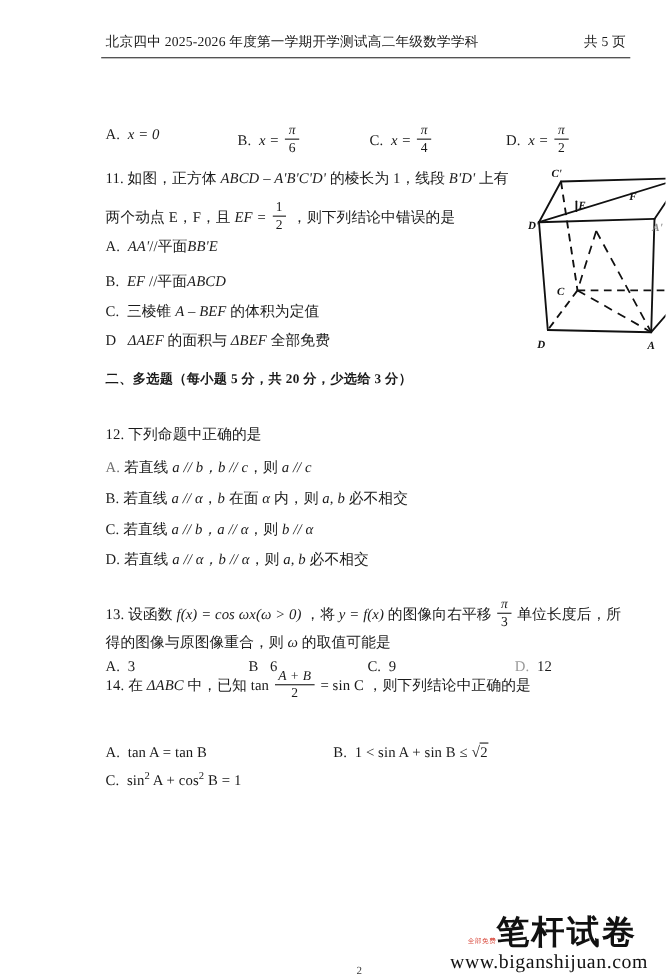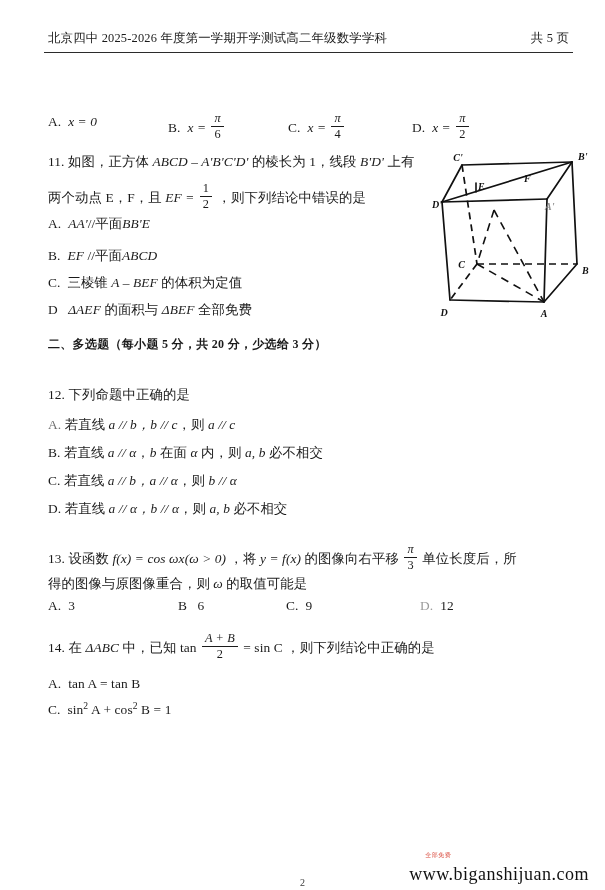--- a/index.html
+++ b/index.html
@@ -12,20 +12,21 @@
     height: 890px;
     position: relative;
     font-family: "Liberation Serif", "DejaVu Serif", serif;
     color: #1a1a1a;
     overflow: hidden;
   }
   .page {
     position: absolute;
     inset: 0;
     padding: 0;
+    margin-left: 48px;
   }
 
   
   .header {
     position: absolute;
     top: 30px;
     left: 48px;
     right: 32px;
     height: 26px;
   }
@@ -343,44 +344,49 @@
   </div>
   <div class="qline opt" style="left:286px; top:596px;text-align:right;">
     <span>C.</span>
     &nbsp;<span>9</span>
   </div>
   <div class="qline opt" style="left:420px; top:596px;">
     <span class="faded-strong">D.</span>
     &nbsp;<span>12</span>
   </div>
 
-  <div class="qline stem" style="left:48px; top:632px;">
+  <div class="qline stem" style="left:48px; top:608px;">
     <span>14.</span>
     <span>在</span>
     <span class="it">ΔABC</span>
     <span>中，已知</span>
     <span>tan</span>
     <span class="frac">
       <span class="top it">A + B</span>
       <span class="bar"></span>
       <span class="bot">2</span>
     </span>
     <span>= sin C</span>
     <span>，则下列结论中正确的是</span>
   </div>
 
   <div class="qline opt" style="left:48px; top:674px;">
     <span>A.</span>
     &nbsp;<span>tan A = tan B</span>
   </div>
+  <div class="qline opt" style="left:255px; top:674px;">
+    <span>B.</span>
+    &nbsp;<span>1 &lt; sin A + sin B ≤ </span><span class="sqrt"><span class="rad">√</span><span class="bar2">2</span></span>
+  </div>
   <div class="qline opt" style="left:48px; top:699px;">
     <span>C.</span>
     &nbsp;<span>sin</span><span class="sup">2</span><span> A + cos</span><span class="sup">2</span><span> B = 1</span>
   </div>
 
   <div class="watermark">
     <div class="wm-free">全部免费</div>
+    <div class="wm-cn">笔杆试卷</div>
     <div class="wm-url">www.biganshijuan.com</div>
   </div>
 
   <div class="page-number">2</div>
 
 </div>
 
 </body></html>

